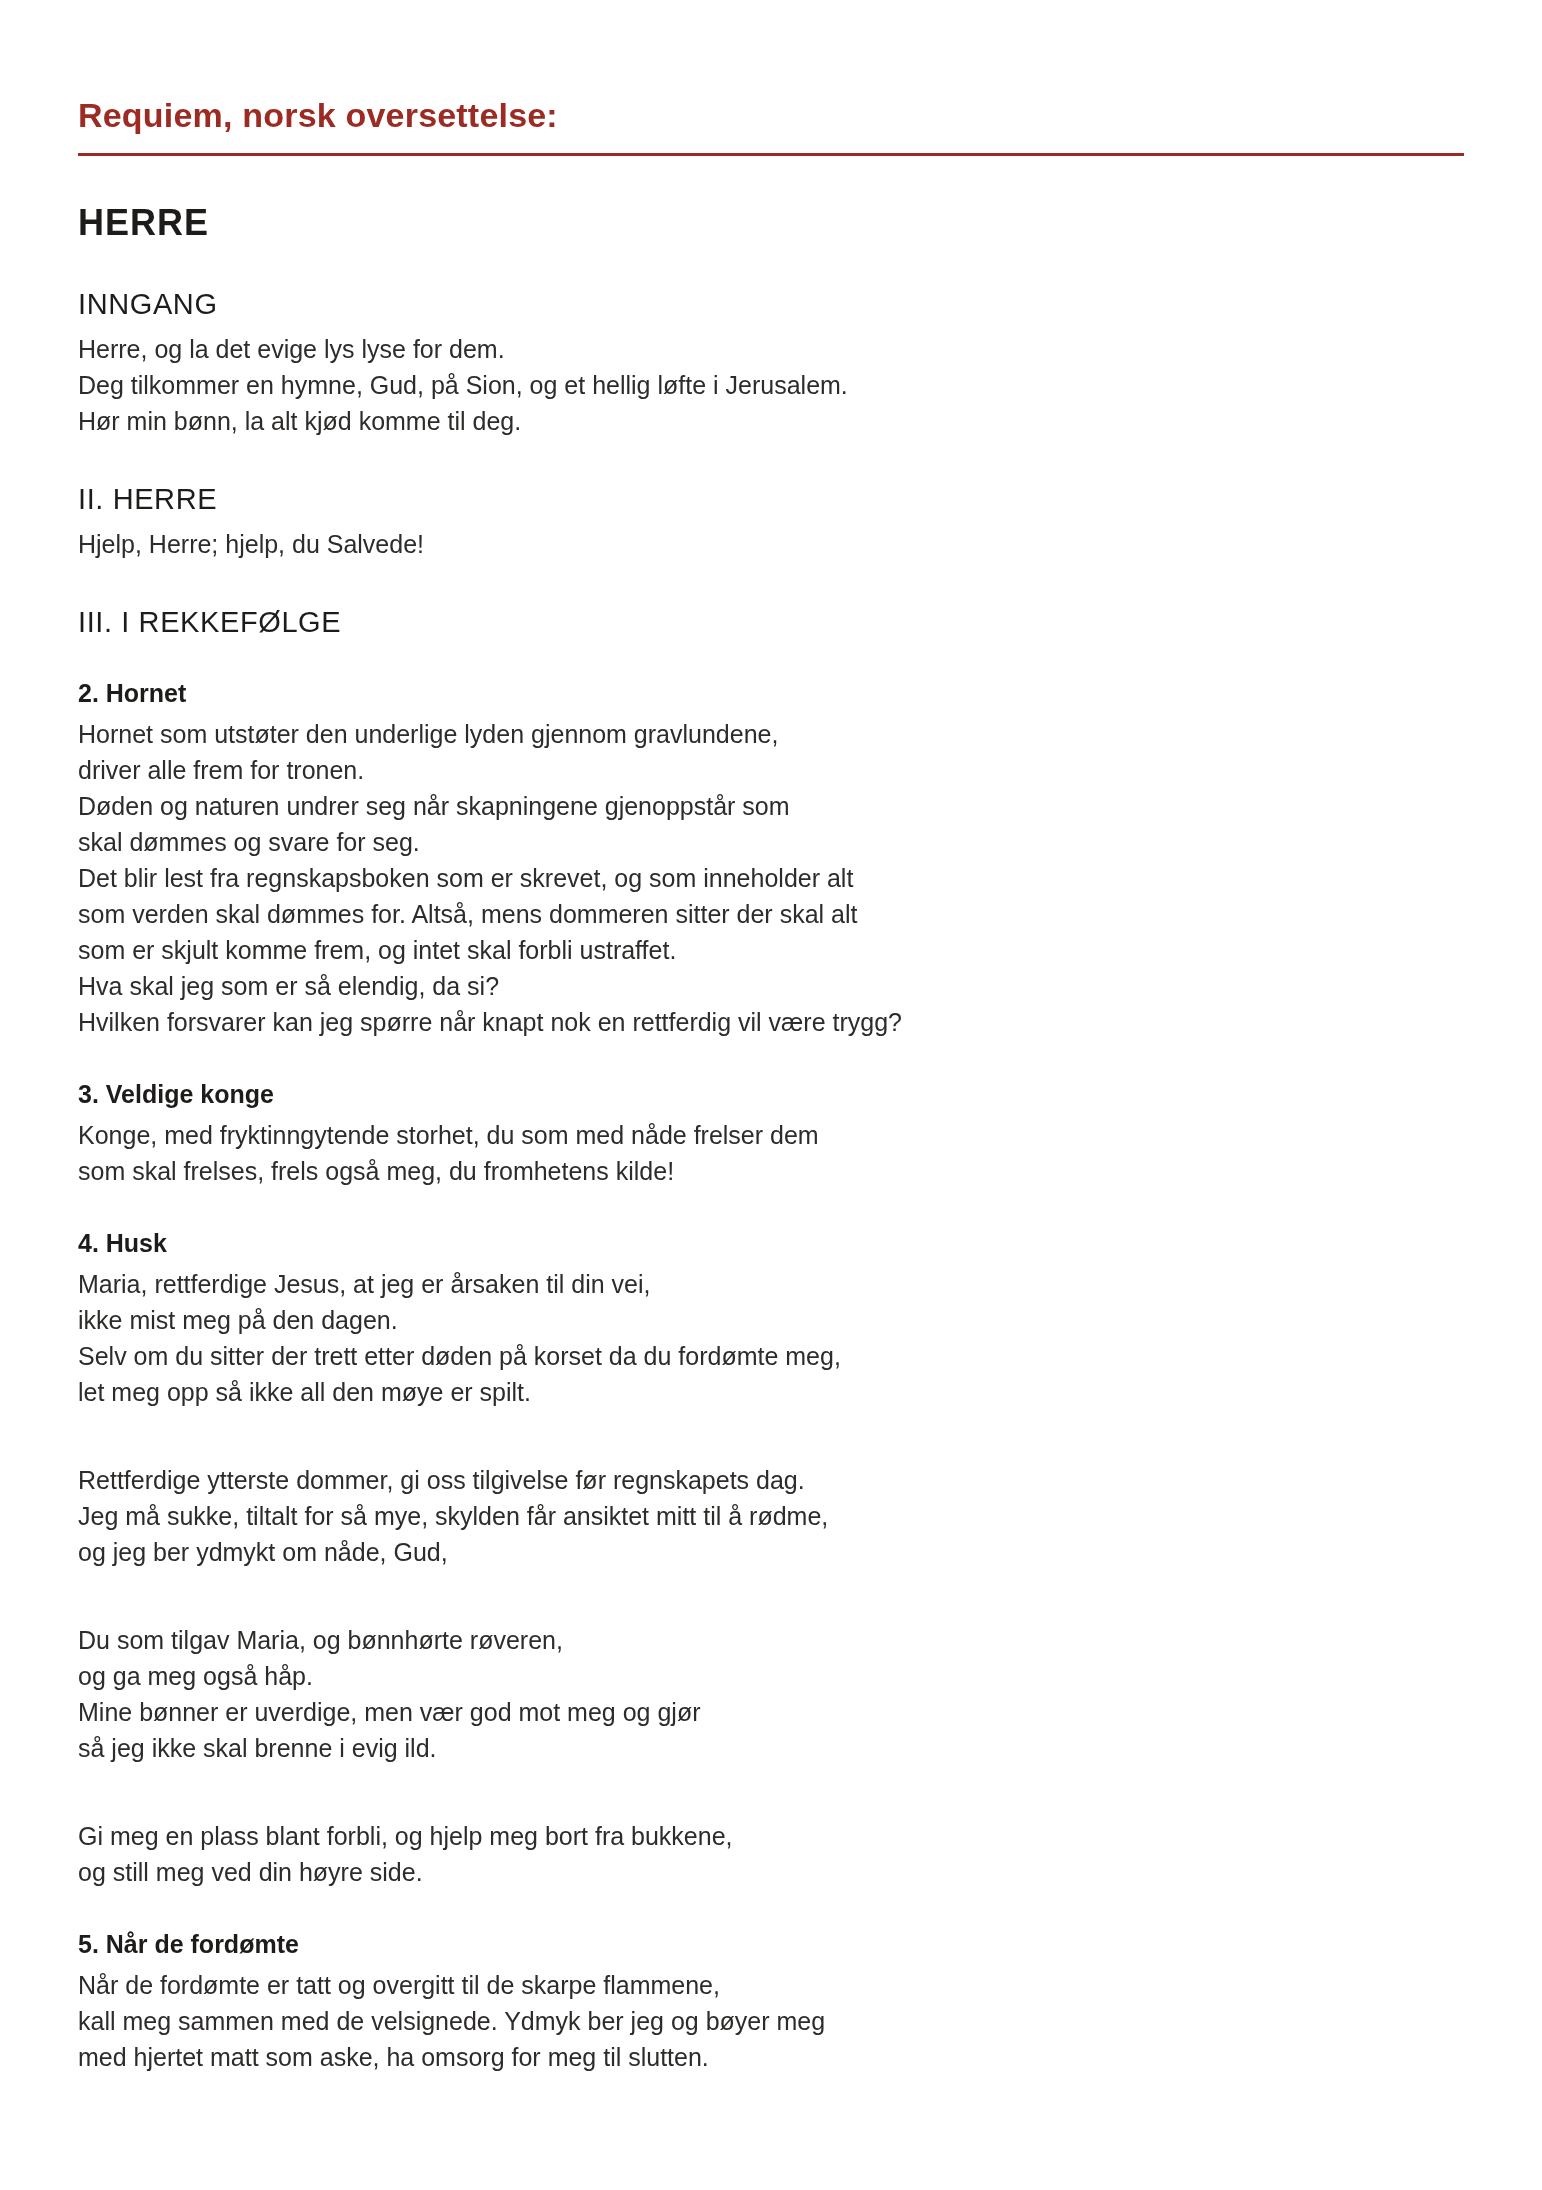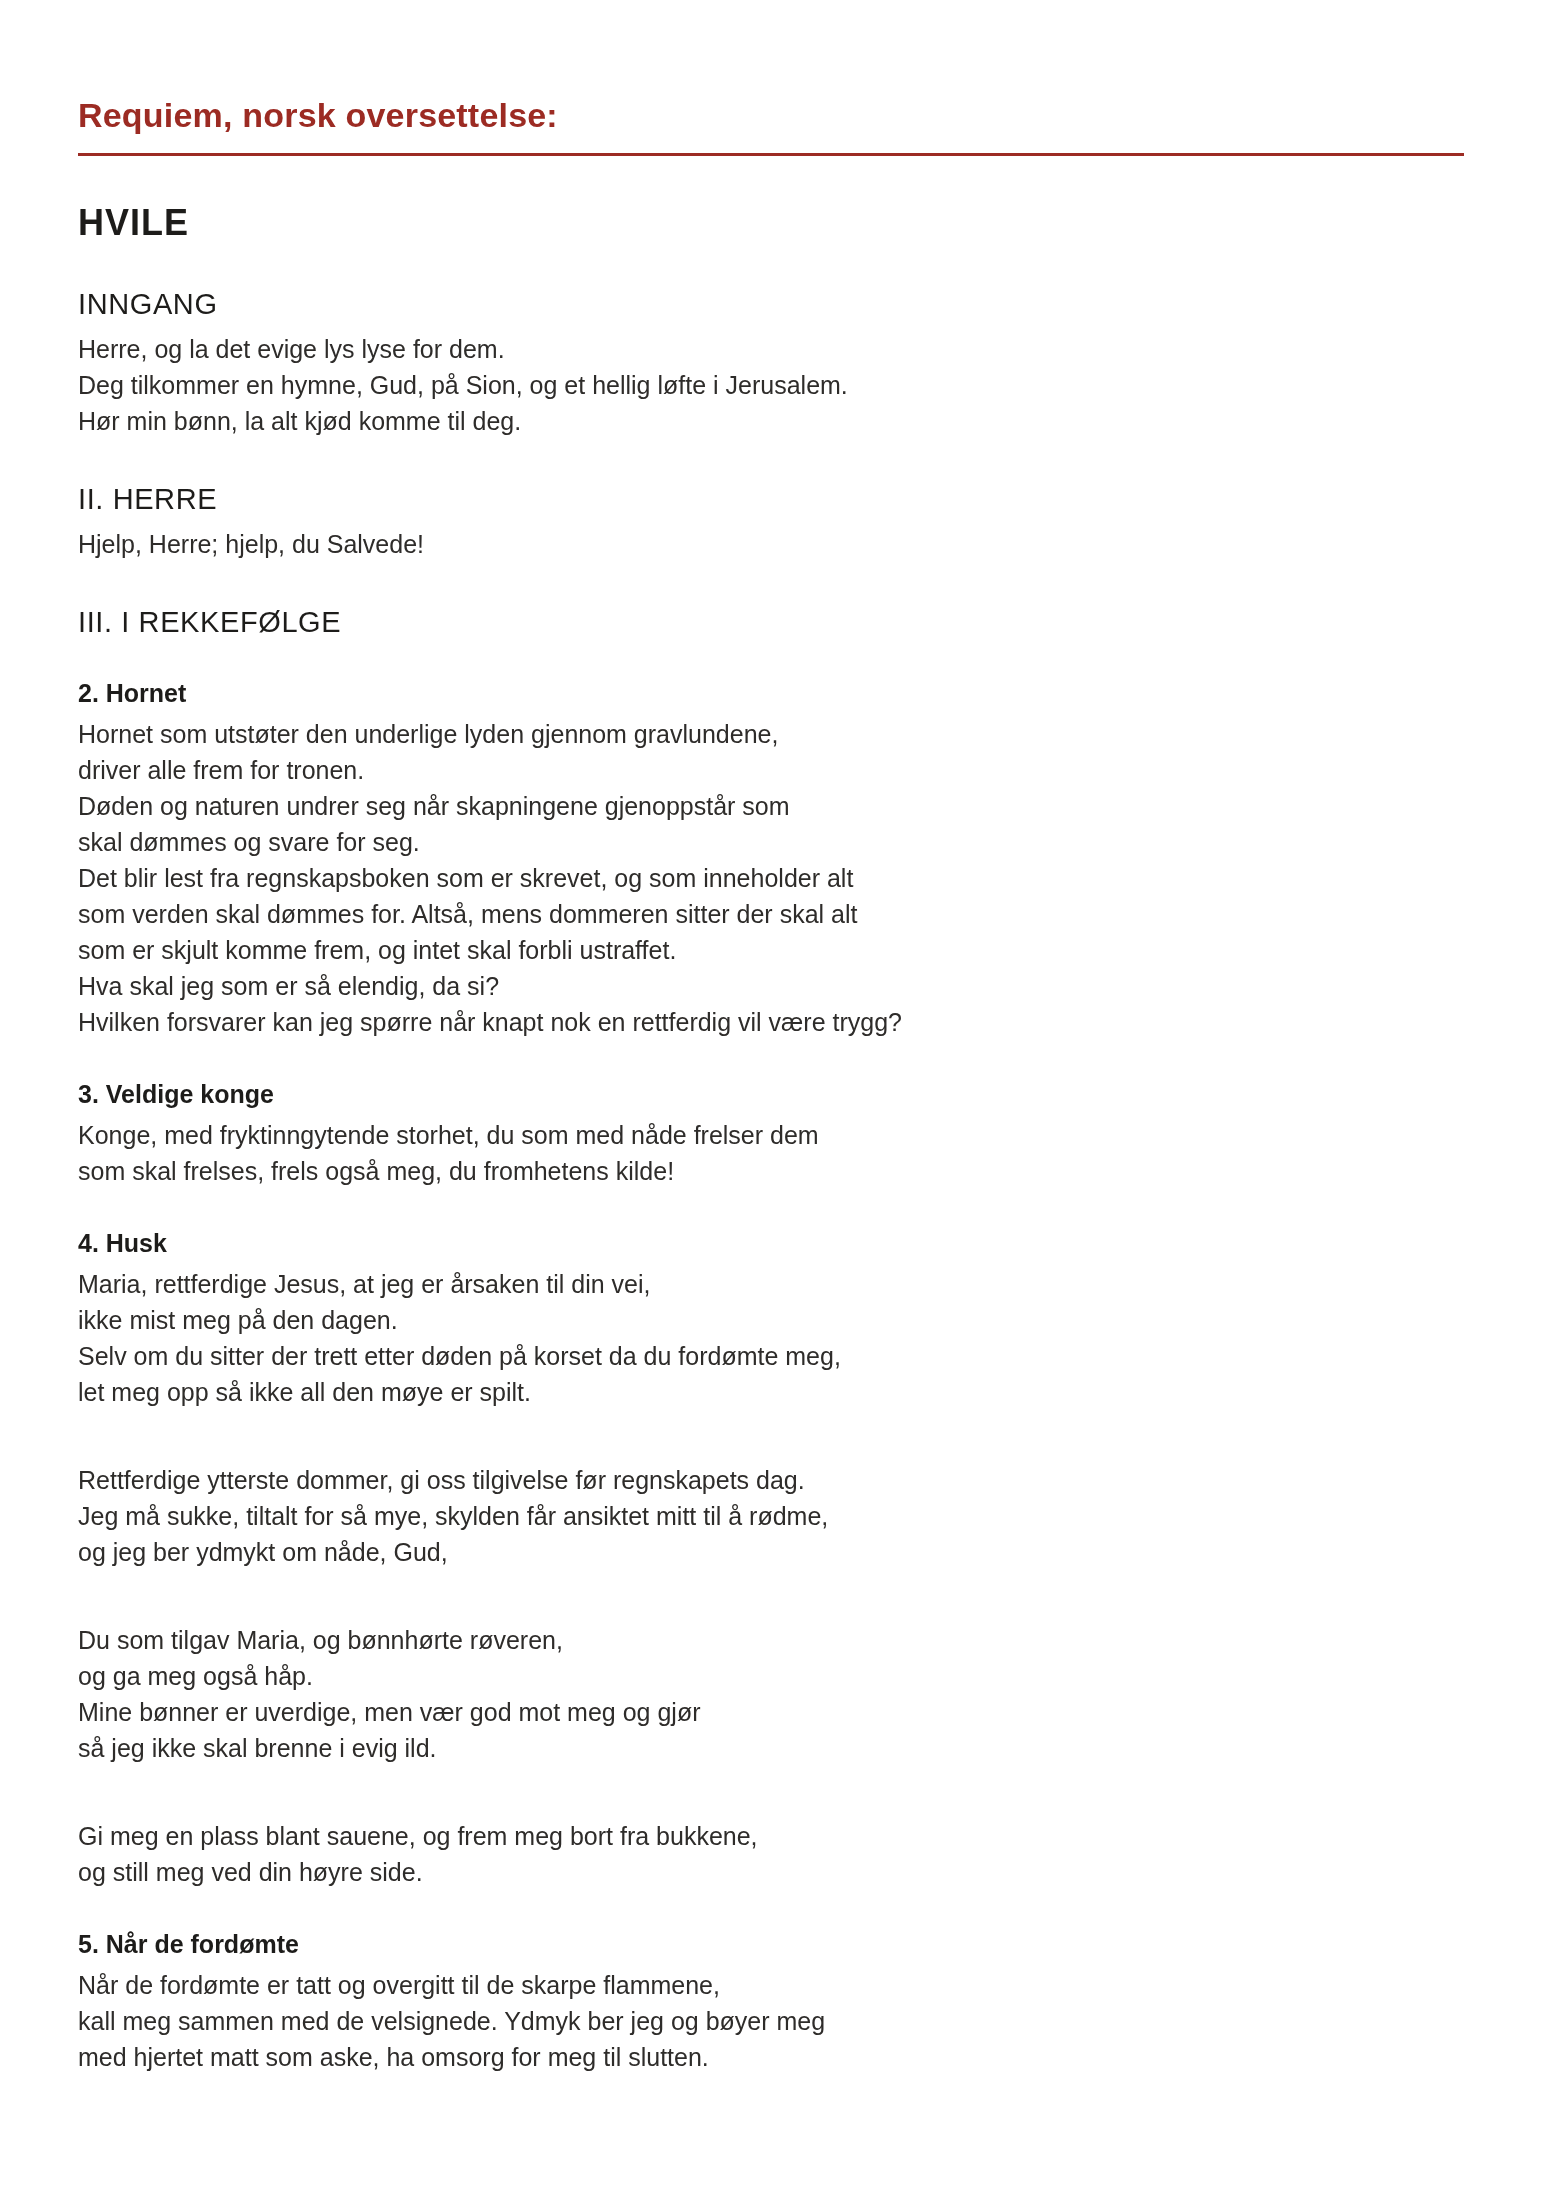--- a/index.html
+++ b/index.html
@@ -80,21 +80,21 @@
   }
 </style>
 </head>
 <body>
 
 <div class="page">
 
   <h1 class="doc-title">Requiem, norsk oversettelse:</h1>
   <hr class="rule">
 
-  <h2 class="main-heading">HVILE</h2>
+  <h2 class="main-heading">HERRE</h2>
 
   <section class="section">
     <h3 class="section-heading">INNGANG</h3>
     <div class="stanza">
         <div class="line">Herre, og la det evige lys lyse for dem.</div>
         <div class="line">Deg tilkommer en hymne, Gud, på Sion, og et hellig løfte i Jerusalem.</div>
         <div class="line">Hør min bønn, la alt kjød komme til deg.</div>
       </div>
   </section>
 
@@ -145,21 +145,21 @@
           <div class="line">Jeg må sukke, tiltalt for så mye, skylden får ansiktet mitt til å rødme,</div>
           <div class="line">og jeg ber ydmykt om nåde, Gud,</div>
         </div>
       <div class="stanza">
           <div class="line">Du som tilgav Maria, og bønnhørte røveren,</div>
           <div class="line">og ga meg også håp.</div>
           <div class="line">Mine bønner er uverdige, men vær god mot meg og gjør</div>
           <div class="line">så jeg ikke skal brenne i evig ild.</div>
         </div>
       <div class="stanza">
-          <div class="line">Gi meg en plass blant sauene, og frem meg bort fra bukkene,</div>
+          <div class="line">Gi meg en plass blant forbli, og hjelp meg bort fra bukkene,</div>
           <div class="line">og still meg ved din høyre side.</div>
         </div>
     </div>
 
     <div class="subsection">
       <h4 class="sub-heading">5. Når de fordømte</h4>
       <div class="stanza">
           <div class="line">Når de fordømte er tatt og overgitt til de skarpe flammene,</div>
           <div class="line">kall meg sammen med de velsignede. Ydmyk ber jeg og bøyer meg</div>
           <div class="line">med hjertet matt som aske, ha omsorg for meg til slutten.</div>

